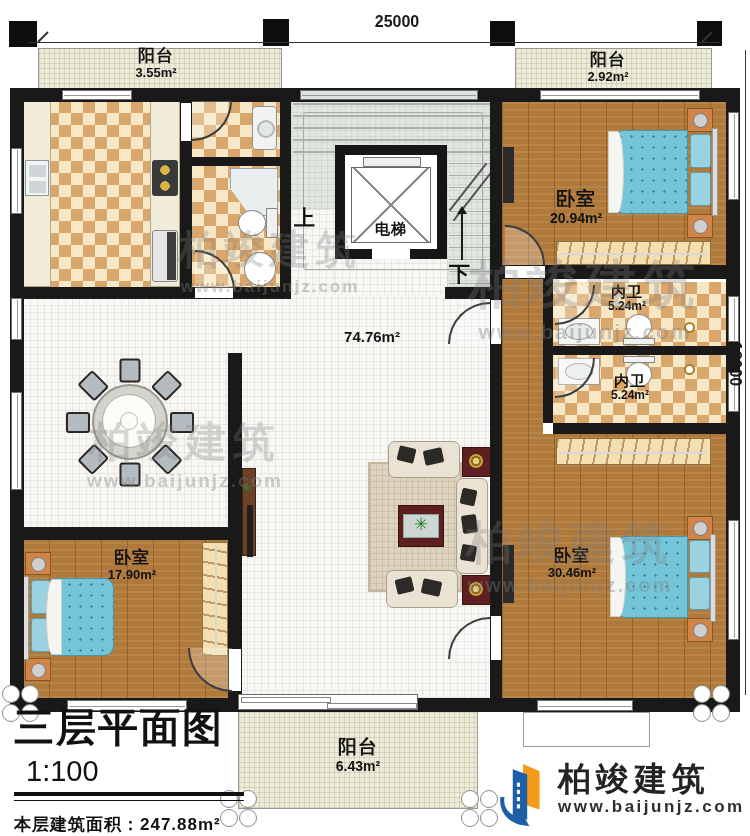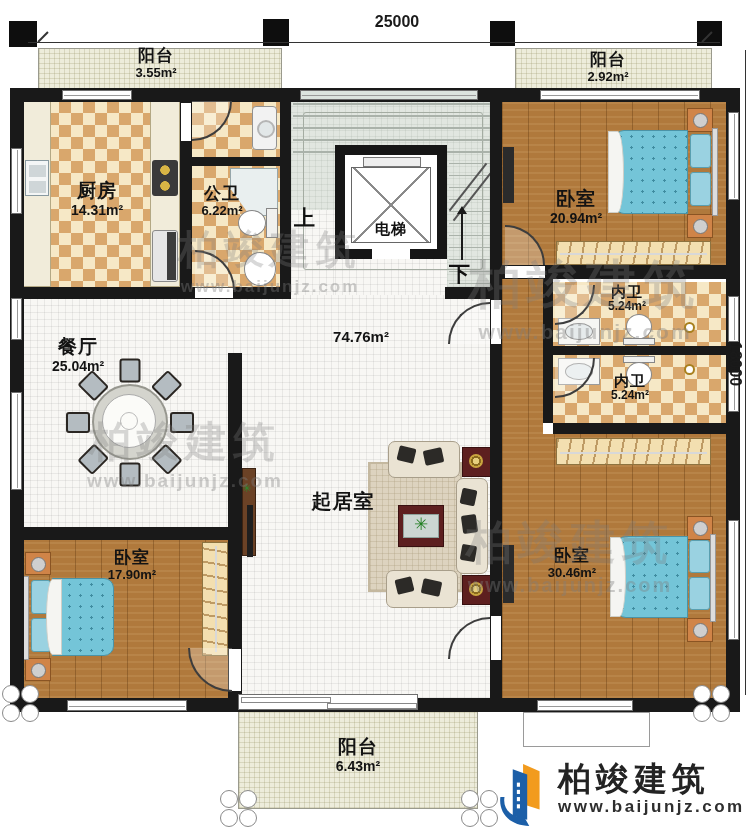--- a/index.html
+++ b/index.html
@@ -340,49 +340,34 @@
     </div>
 
   <div class="rlabel" style="left:108px;top:46px;width:96px;">
     <span class="nm">阳台</span>
     <span class="ar">3.55m²</span>
   </div>
   <div class="rlabel" style="left:560px;top:50px;width:96px;">
     <span class="nm">阳台</span>
     <span class="ar">2.92m²</span>
   </div>
-  <div class="rlabel big" style="left:42px;top:180px;width:110px;">
-    <span class="nm">厨房</span>
-    <span class="ar">14.31m²</span>
-  </div>
-  <div class="rlabel" style="left:178px;top:184px;width:88px;">
-    <span class="nm">公卫</span>
-    <span class="ar">6.22m²</span>
-  </div>
   <div class="rlabel big" style="left:528px;top:188px;width:96px;">
     <span class="nm">卧室</span>
     <span class="ar">20.94m²</span>
   </div>
   <div class="rlabel sm" style="left:585px;top:283px;width:84px;">
     <span class="nm">内卫</span>
     <span class="ar">5.24m²</span>
   </div>
   <div class="rlabel sm" style="left:588px;top:372px;width:84px;">
     <span class="nm">内卫</span>
     <span class="ar">5.24m²</span>
   </div>
-  <div class="rlabel big" style="left:28px;top:336px;width:100px;">
-    <span class="nm">餐厅</span>
-    <span class="ar">25.04m²</span>
-  </div>
-  <div class="rlabel" style="left:311px;top:328px;width:100px;">
+  <div class="rlabel" style="left:322px;top:328px;width:100px;">
     <span class="ar" style="font-size:15px;">74.76m²</span>
-  </div>
-  <div class="rlabel" style="left:288px;top:490px;width:110px;">
-    <span class="nm" style="font-size:20px;">起居室</span>
   </div>
   <div class="rlabel" style="left:84px;top:548px;width:96px;">
     <span class="nm">卧室</span>
     <span class="ar">17.90m²</span>
   </div>
   <div class="rlabel" style="left:524px;top:546px;width:96px;">
     <span class="nm">卧室</span>
     <span class="ar">30.46m²</span>
   </div>
   <div class="rlabel big" style="left:310px;top:736px;width:96px;">
@@ -400,20 +385,31 @@
   </div>
   <div class="wm" style="left:70px;top:414px;width:230px;">
     <span class="cjk" style="font-size:42px;">柏竣建筑</span>
     <span class="url" style="font-size:19px;">www.baijunjz.com</span>
   </div>
   <div class="wm" style="left:420px;top:512px;width:300px;">
     <span class="cjk" style="font-size:46px;">柏竣建筑</span>
     <span class="url" style="font-size:20px;">www.baijunjz.com</span>
   </div>
 
+  <div id="titleblock" style="left:14px;top:700px;width:230px;">
+    <div>
+      <span class="t1">三层平面图</span><span class="t2">1:100</span>
+    </div>
+    <div class="ul1"></div>
+    <div class="ul2"></div>
+    <div class="inf">
+      <span>本层建筑面积：</span><span>247.88m²</span>
+    </div>
+
+  </div>
 
   <div id="logo" style="left:492px;top:762px;">
     <svg width="58" height="66" viewBox="0 0 56 64">
       <polygon points="30,2 46,9 46,46 30,41" fill="#f29b1d"></polygon>
       <polygon points="20,7 34,12 34,56 20,52" fill="#1c5fa8"></polygon>
       <rect x="24" y="20" width="3" height="4" fill="#ffffff"></rect>
       <rect x="24" y="27" width="3" height="4" fill="#ffffff"></rect>
       <rect x="24" y="34" width="3" height="4" fill="#ffffff"></rect>
       <rect x="24" y="41" width="3" height="4" fill="#ffffff"></rect>
       <path d="M8,34 C6,50 18,62 36,62 L31,53 C19,54 10,46 12,34 Z" fill="#1c5fa8"></path>

